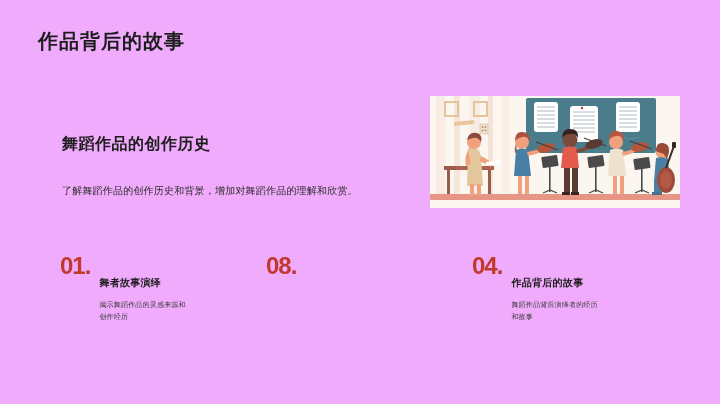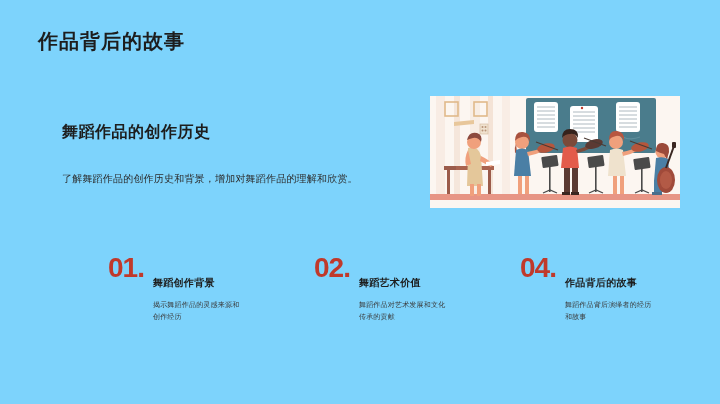--- a/index.html
+++ b/index.html
@@ -11,40 +11,40 @@
     width: 720px;
     height: 404px;
     overflow: hidden;
     font-family: "Liberation Sans", "DejaVu Sans", sans-serif;
     color: #222222;
     position: relative;
   }
   .slide {
     position: absolute;
     inset: 0;
-    background: #7dd3fc;
+    background: #f0abfc;
   }
 
   
   .page-title {
     position: absolute;
     left: 38px;
     top: 28px;
     font-size: 20px;
     font-weight: bold;
     letter-spacing: 1px;
     color: #1d1d1d;
     white-space: nowrap;
   }
 
   
   .intro {
     position: absolute;
     left: 62px;
-    top: 122px;
+    top: 134px;
     width: 330px;
   }
   .intro-heading {
     font-size: 16px;
     font-weight: bold;
     color: #1d1d1d;
     letter-spacing: .5px;
     margin: 0 0 28px 0;
     white-space: nowrap;
   }
@@ -75,28 +75,27 @@
     width: 620px;
     display: flex;
     gap: 0;
   }
   .feature {
     display: flex;
     align-items: flex-start;
     width: 206px;
   }
   .feature-num {
-    font-size: 28px;
+    font-size: 24px;
     font-weight: bold;
     line-height: 1;
     color: #C0392B;
     letter-spacing: -1px;
     flex: 0 0 auto;
     padding-top: 2px;
-    margin-left: 48px;
   }
   .feature-text {
     padding-left: 9px;
     padding-top: 24px;
   }
   .feature-title {
     font-size: 10px;
     font-weight: bold;
     color: #1d1d1d;
     margin: 0 0 9px 0;
@@ -259,31 +258,27 @@
         </g>
       </g>
     </svg>
   </div>
 
   <div class="features">
 
     <div class="feature">
       <div class="feature-num">01.</div>
       <div class="feature-text">
-        <div class="feature-title">舞蹈创作背景</div>
+        <div class="feature-title">舞者故事演绎</div>
         <p class="feature-desc">揭示舞蹈作品的灵感来源和创作经历</p>
       </div>
     </div>
 
     <div class="feature">
-      <div class="feature-num">02.</div>
-      <div class="feature-text">
-        <div class="feature-title">舞蹈艺术价值</div>
-        <p class="feature-desc">舞蹈作品对艺术发展和文化传承的贡献</p>
-      </div>
+      <div class="feature-num">08.</div>
     </div>
 
     <div class="feature">
       <div class="feature-num">04.</div>
       <div class="feature-text">
         <div class="feature-title">作品背后的故事</div>
         <p class="feature-desc">舞蹈作品背后演绎者的经历和故事</p>
       </div>
     </div>
 

